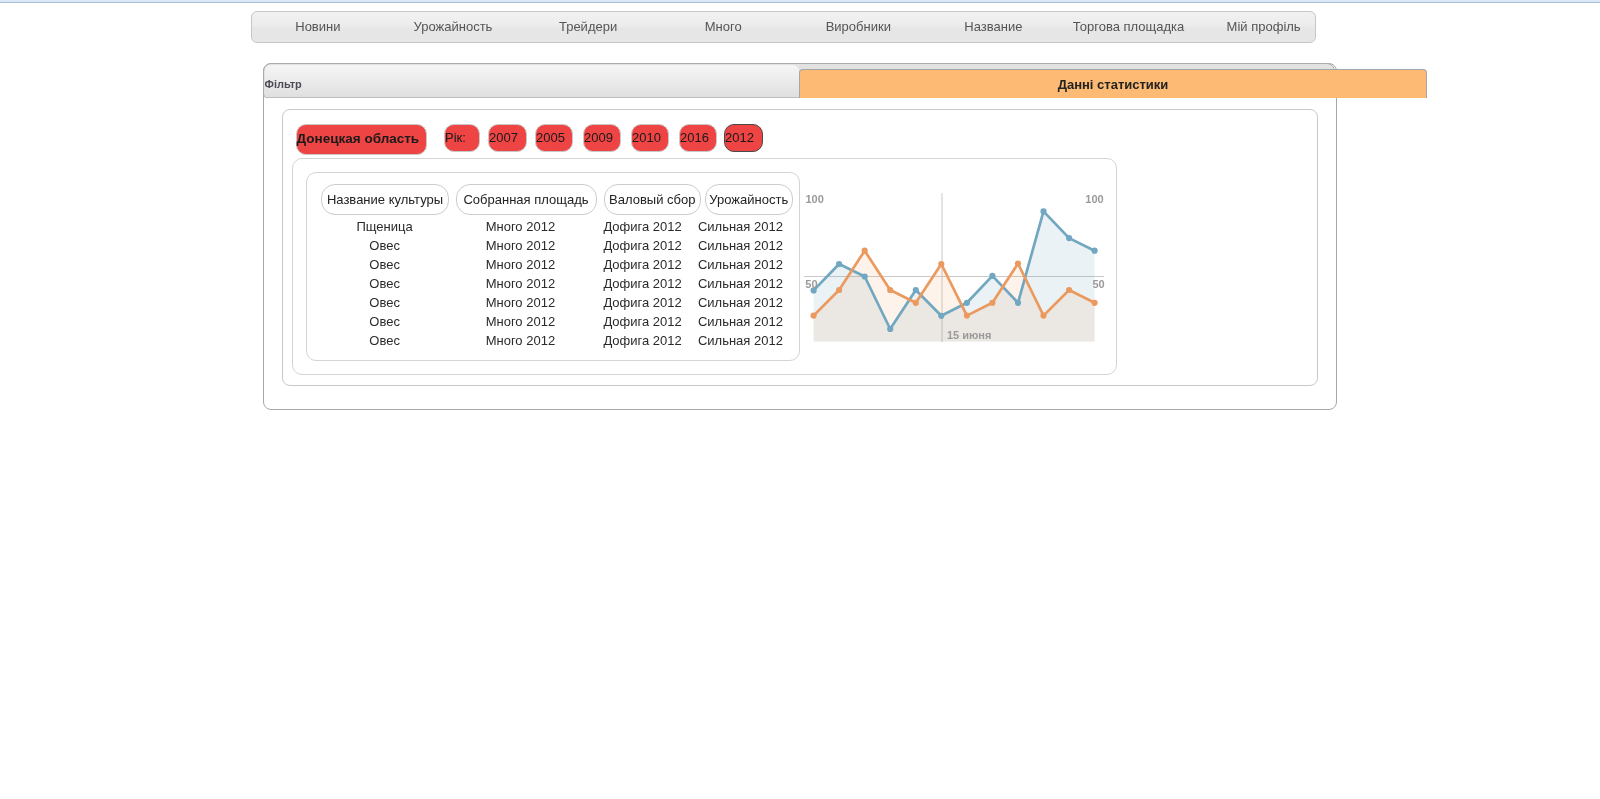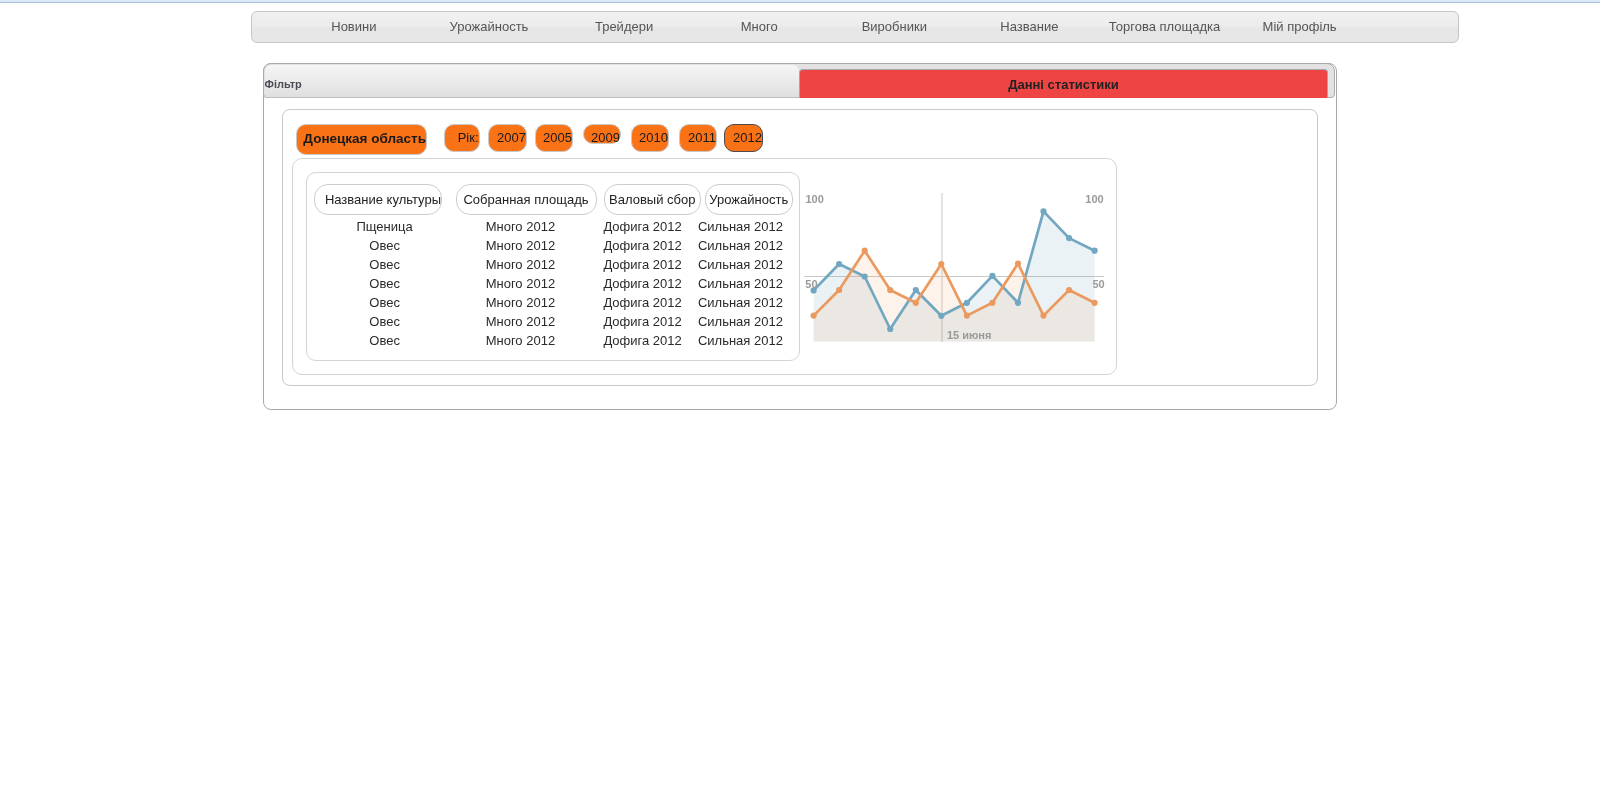--- a/index.html
+++ b/index.html
@@ -1,32 +1,32 @@
 <!DOCTYPE html>
 <html><head>
 <meta charset="utf-8">
 <style>
 * { margin:0; padding:0; box-sizing:border-box; }
 html,body { width:1600px; height:799px; background:#fff; font-family:"Liberation Sans",sans-serif; overflow:hidden; }
 body { position:relative; }
 .topstrip { position:absolute; left:0; top:0; width:1600px; height:3px; background:#dce8f5; border-bottom:1px solid #a9bfd9; }
-.navbar { position:absolute; left:251px; top:11px; width:1208px; height:32px; border:1px solid #c6c6c6; border-radius:6px;
-  background:linear-gradient(180deg,#f1f1f1 0%,#ececec 45%,#e6e6e6 55%,#e7e7e7 100%); display:flex;padding-left:36px; }
+.navbar { position:absolute; left:251px; top:11px; width:1065px; height:32px; border:1px solid #c6c6c6; border-radius:6px;
+  background:linear-gradient(180deg,#f1f1f1 0%,#ececec 45%,#e6e6e6 55%,#e7e7e7 100%); display:flex; }
 .navbar span { display:block; margin-left:-0.2px; width:135.3px; text-align:center; line-height:30px; color:#555; font-size:13px; white-space:nowrap; }
 .tabs { position:absolute; left:263px; top:63px; width:1074px; height:347px; background:#fff; border:1px solid #a8a8a8; border-radius:8px; }
 .tabstrip { position:absolute; left:263px; top:63px; width:1072px; height:35px; border:1px solid #ababab;
   border-radius:8px 8px 4px 4px; background:#e2e2e2; }
 .filtertab { position:absolute; left:264.5px; top:64.5px; width:534px; height:33px; border-radius:6px 6px 0 0;
   background:linear-gradient(180deg,#f5f5f5 0%,#eaeaea 55%,#dfdfdf 100%); border-bottom:1px solid #bdbdbd;
   text-align:left; line-height:38px; font-size:11px; font-weight:bold; color:#4c4c57; white-space:nowrap; }
-.activetab { position:absolute; left:799px; top:69px; width:529px; height:29px; background:#ef4444;
+.activetab { position:absolute; left:799px; top:69px; width:628px; height:29px; background:#fdba74;
   border:1px solid #a6a6a6; border-bottom:none; border-radius:4px 4px 0 0;
   text-align:center; line-height:30px; font-size:13px; font-weight:bold; color:#222; white-space:nowrap; }
 .contentpanel { position:absolute; left:282px; top:109px; width:1036px; height:277px; background:#fff; border:1px solid #c9c9c9; border-radius:8px; }
-.btn { position:absolute; background:#f97316; border:1px solid #c9c9c9; border-radius:10px; text-align:right; font-size:13px; color:#1a1a1a; white-space:nowrap; }
+.btn { position:absolute; background:#ef4444; border:1px solid #c9c9c9; border-radius:10px; text-align:left; font-size:13px; color:#1a1a1a; white-space:nowrap; }
 .panelA { position:absolute; left:292px; top:158px; width:825px; height:217px; background:#fff; border:1px solid #d4d4d4; border-radius:10px; }
 .panelB { position:absolute; left:306px; top:172px; width:494px; height:189px; background:#fff; border:1px solid #d4d4d4; border-radius:10px; }
 .hbtn { position:absolute; top:184px; height:31px; background:#fff; border:1px solid #cccccc; border-radius:14px; text-align:center; line-height:29px; font-size:13px; color:#222; white-space:nowrap; }
 .col { position:absolute; top:217px; text-align:center; font-size:13px; color:#2a2a2a; line-height:19.05px; white-space:nowrap; }
 </style>
 </head>
 <body>
 <div class="topstrip"></div>
 <div class="navbar">
     <div style="display:flex;margin-left:-1.6px;">
@@ -42,27 +42,27 @@
   </div>
 <div class="tabs"></div>
 <div class="tabstrip"></div>
 <div class="filtertab">Фільтр</div>
 <div class="activetab">Данні статистики</div>
 <div class="contentpanel"></div>
 <div class="btn" style="left:295.5px;top:124px;width:131.5px;height:30.5px;line-height:28.5px;font-weight:bold;font-size:13.5px;">Донецкая область</div>
 <div class="btn" style="left:444px;top:124px;width:35.5px;height:28px;line-height:26px;font-size:13px;">Рік:</div>
 <div class="btn" style="left:488px;top:124px;width:39px;height:28px;line-height:26px;">2007</div>
 <div class="btn" style="left:535px;top:124px;width:38px;height:28px;line-height:26px;">2005</div>
-<div class="btn" style="left:583px;top:124px;width:38px;height:20px;line-height:26px;">2009</div>
+<div class="btn" style="left:583px;top:124px;width:38px;height:28px;line-height:26px;">2009</div>
 <div class="btn" style="left:631px;top:124px;width:38px;height:28px;line-height:26px;">2010</div>
-<div class="btn" style="left:679px;top:124px;width:38px;height:28px;line-height:26px;">2011</div>
+<div class="btn" style="left:679px;top:124px;width:38px;height:28px;line-height:26px;">2016</div>
 <div class="btn" style="left:724px;top:124px;width:39px;height:28px;line-height:25px;border:1.5px solid #4a4a4a;">2012</div>
 <div class="panelA"></div>
 <div class="panelB"></div>
-<div class="hbtn" style="left:314px;width:128px;text-align:right;">Название культуры</div>
+<div class="hbtn" style="left:321px;width:128px;">Название культуры</div>
 <div class="hbtn" style="left:455.5px;width:141px;">Собранная площадь</div>
 <div class="hbtn" style="left:604px;width:96.5px;">Валовый сбор</div>
 <div class="hbtn" style="left:705px;width:87.5px;">Урожайность</div>
 <div class="col" style="left:294.6px;width:180px;">Пщеница<br>Овес<br>Овес<br>Овес<br>Овес<br>Овес<br>Овес</div>
 <div class="col" style="left:440.4px;width:160px;">Много 2012<br>Много 2012<br>Много 2012<br>Много 2012<br>Много 2012<br>Много 2012<br>Много 2012</div>
 <div class="col" style="left:562.6px;width:160px;">Дофига 2012<br>Дофига 2012<br>Дофига 2012<br>Дофига 2012<br>Дофига 2012<br>Дофига 2012<br>Дофига 2012</div>
 <div class="col" style="left:660.4px;width:160px;">Сильная 2012<br>Сильная 2012<br>Сильная 2012<br>Сильная 2012<br>Сильная 2012<br>Сильная 2012<br>Сильная 2012</div>
 <svg style="position:absolute;left:790px;top:186px;" width="320" height="162" viewBox="790 186 320 162">
   <line x1="804" y1="276.5" x2="1104" y2="276.5" stroke="#c9c9c9" stroke-width="1"></line>
   <line x1="942" y1="193" x2="942" y2="342" stroke="#c9c9c9" stroke-width="1"></line>

